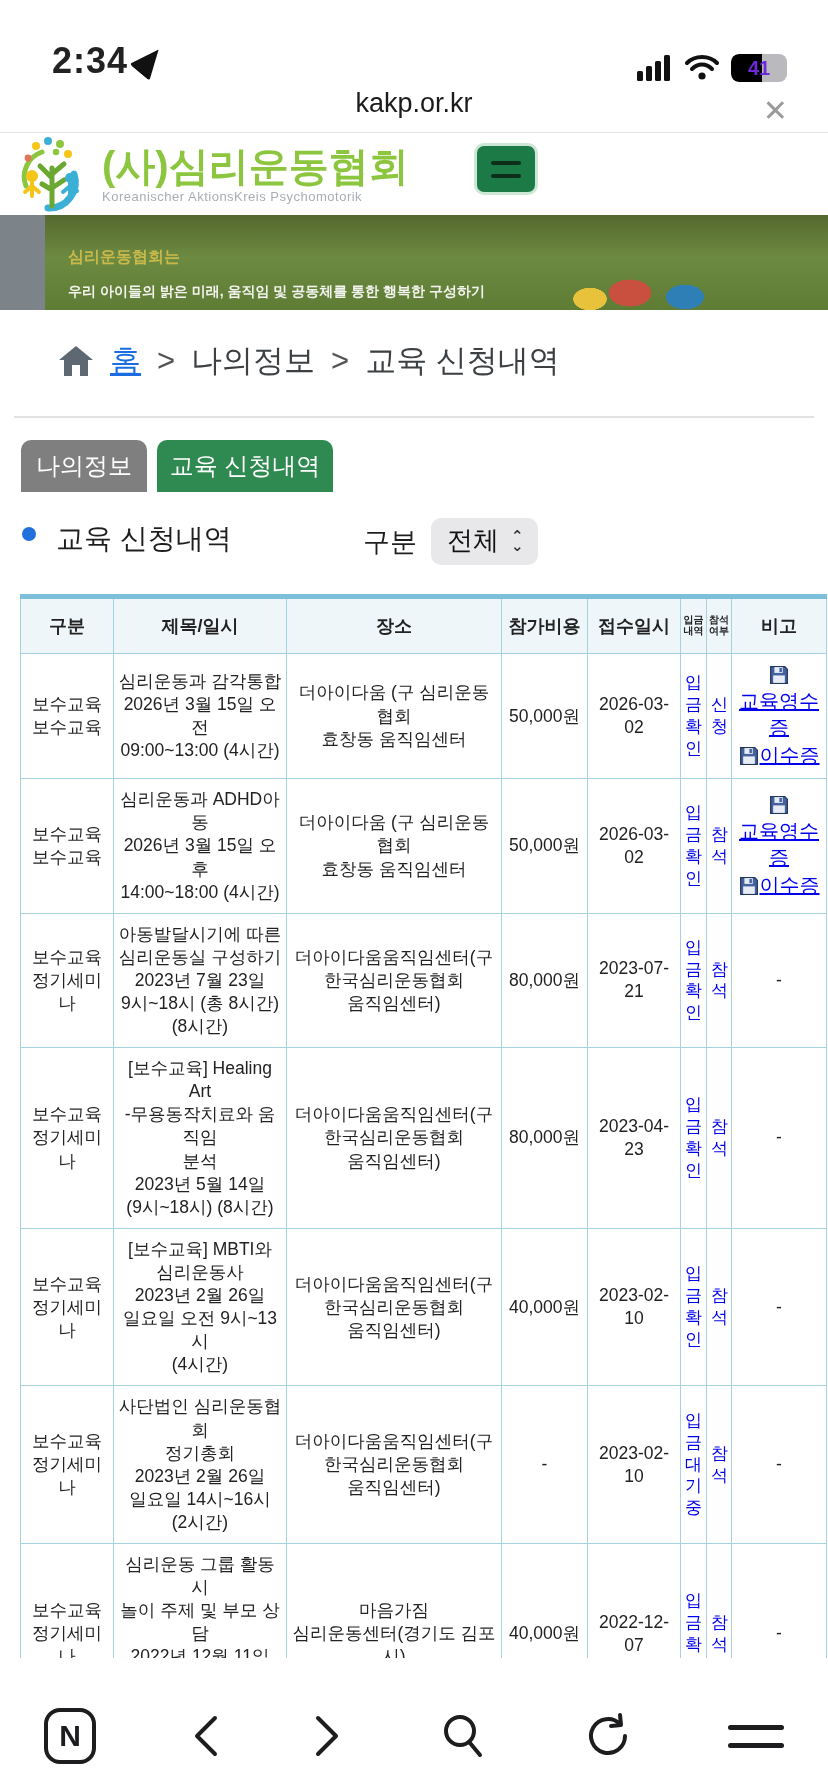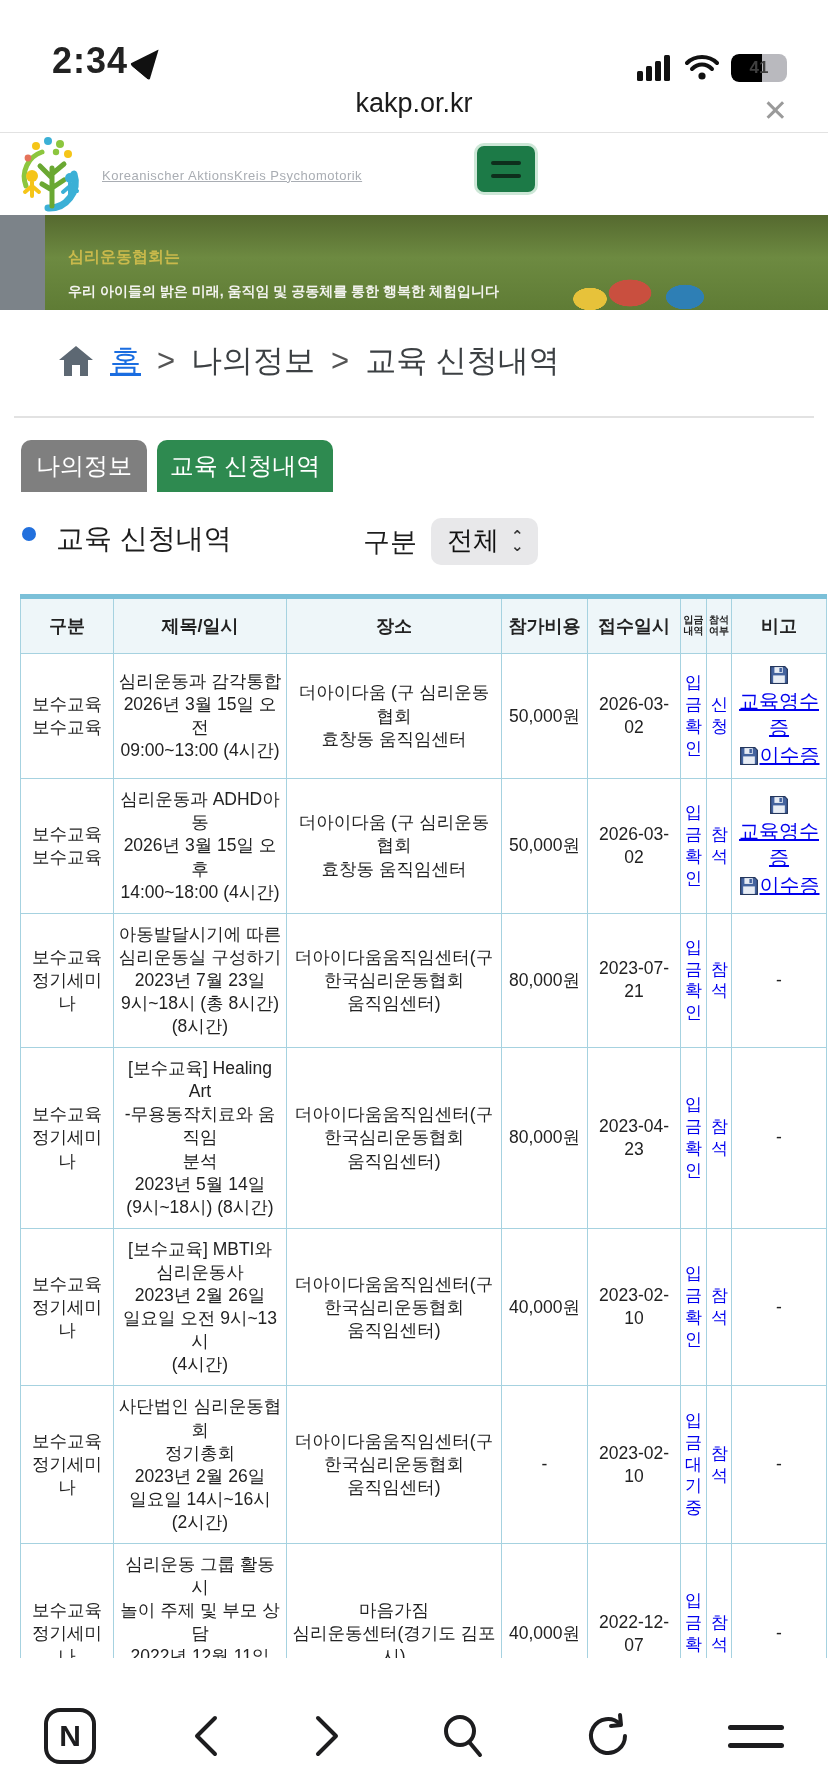--- a/index.html
+++ b/index.html
@@ -9,31 +9,31 @@
     background:#fff; font-family:"Liberation Sans","DejaVu Sans",sans-serif; color:#222;
   }
   
   .status-bar { height:88px; display:flex; align-items:flex-end; justify-content:space-between; padding:0 46px 6px 52px; }
   .sb-left { display:flex; align-items:center; gap:8px; }
   .sb-time { font-size:36px; font-weight:700; letter-spacing:1px; }
   .loc-arrow { width:0;height:0; border-left:13px solid transparent; border-right:13px solid transparent; border-bottom:30px solid #111; transform:rotate(40deg); border-radius:4px; }
   .sb-right { display:flex; align-items:center; gap:12px; }
   .battery { position:relative; width:56px; height:28px; border-radius:8px; background:#b9b9be; overflow:hidden; }
   .battery .fill { position:absolute; left:0; top:0; bottom:0; width:55%; background:#000; border-radius:8px 0 0 8px; }
-  .battery .pct { position:absolute; inset:0; display:flex; align-items:center; justify-content:center; color:#404040; font-size:17px; font-weight:700; }
+  .battery .pct { position:absolute; inset:0; display:flex; align-items:center; justify-content:center; color:#6d28d9; font-size:20px; font-weight:700; }
   .battery-nub { width:4px; height:11px; background:#b9b9be; border-radius:0 3px 3px 0; margin-left:-9px; }
   
   .url-bar { height:44px; position:relative; display:flex; align-items:flex-start; justify-content:center; }
   .url-text { font-size:27px; color:#1b1b1b; }
   .url-close { position:absolute; right:34px; top:0; font-size:30px; color:#9a9a9a; background:none; border:none; line-height:44px; cursor:pointer; font-family:inherit; }
   
   .site-header { border-top:1px solid #e2e2e2; height:83px; position:relative; display:flex; align-items:center; padding-left:12px; }
   .logo { display:flex; align-items:center; gap:6px; }
   .logo-text .t1 { font-size:40px; font-weight:600; color:#8cc63e; line-height:1.05; }
-  .logo-text .t2 { font-size:13px; color:#a9adb3; letter-spacing:.5px; margin-top:2px;text-decoration:underline; }
+  .logo-text .t2 { font-size:13px; color:#a9adb3; letter-spacing:.5px; margin-top:2px; }
   .hamburger-btn { position:absolute; left:474px; top:10px; width:64px; height:52px; background:#1c7a47; border:3px solid #cde7d7; border-radius:10px; display:flex; flex-direction:column; justify-content:center; gap:9px; align-items:center; cursor:pointer; }
   .hamburger-btn .bar { width:30px; height:4px; background:#0e2e1c; border-radius:2px; }
   
   .banner { height:95px; position:relative; overflow:hidden; background:#60763c; }
   .banner .strip { position:absolute; left:0; top:0; width:45px; height:100%; background:#7c8389; }
   .banner .photo { position:absolute; left:45px; right:0; top:0; bottom:0;
     background:
       radial-gradient(38px 24px at 585px 78px, #c94f3f 55%, transparent 57%),
       radial-gradient(34px 22px at 640px 82px, #2e7fb5 55%, transparent 57%),
       radial-gradient(30px 20px at 545px 84px, #e7c23a 55%, transparent 57%),
@@ -125,34 +125,35 @@
         <circle cx="56" cy="20" r="4" fill="#f5c518"></circle>
       <circle cx="16" cy="24" r="3.4" fill="#e5735a"></circle>
         <circle cx="44" cy="18" r="3.2" fill="#8cc63e"></circle>
       <path d="M40 72 C40 50,40 42,40 34 M40 44 L28 32 M40 40 L52 30 M40 56 L30 50 M40 54 L52 46" stroke="#6aa832" stroke-width="5" fill="none" stroke-linecap="round"></path>
       <circle cx="20" cy="42" r="6" fill="#f5c518"></circle>
         <path d="M20 48 L20 62 M20 52 L13 58 M20 52 L27 58" stroke="#f5c518" stroke-width="4" stroke-linecap="round"></path>
       <circle cx="58" cy="44" r="5" fill="#3bb0d6"></circle>
         <path d="M58 49 L58 62 M58 52 L51 58 M58 52 L65 57" stroke="#3bb0d6" stroke-width="4" stroke-linecap="round"></path>
     </svg>
     <div class="logo-text">
+      <div class="t1">(사)심리운동협회</div>
       <div class="t2">Koreanischer AktionsKreis Psychomotorik</div>
     </div>
   </div>
   <button class="hamburger-btn">
     <span class="bar"></span>
     <span class="bar"></span>
   </button>
 </div>
 
 <div class="banner">
   <div class="strip"></div>
   <div class="photo"></div>
   <div class="b-title">심리운동협회는</div>
-  <div class="b-sub">우리 아이들의 밝은 미래, 움직임 및 공동체를 통한 행복한 체험입니다</div>
+  <div class="b-sub">우리 아이들의 밝은 미래, 움직임 및 공동체를 통한 행복한 구성하기</div>
 </div>
 
 <div class="breadcrumb">
   <svg width="36" height="32" viewBox="0 0 36 32">
     <path d="M18 1 L35 15 H30 V31 H22 V20 H14 V31 H6 V15 H1 Z" fill="#5d6873"></path>
   </svg>
   <span class="crumb-home">홈</span>
   <span class="crumb-sep">&gt;</span>
   <span>나의정보</span>
   <span class="crumb-sep">&gt;</span>

